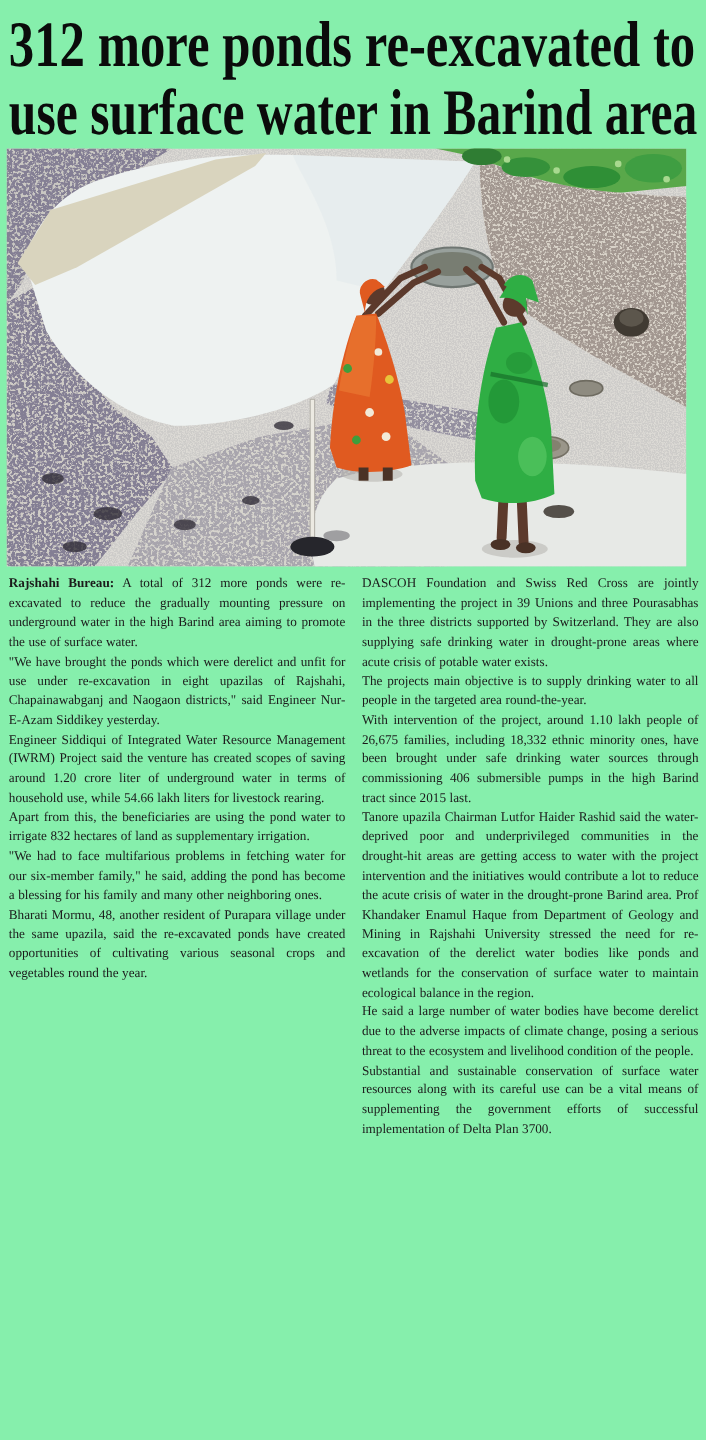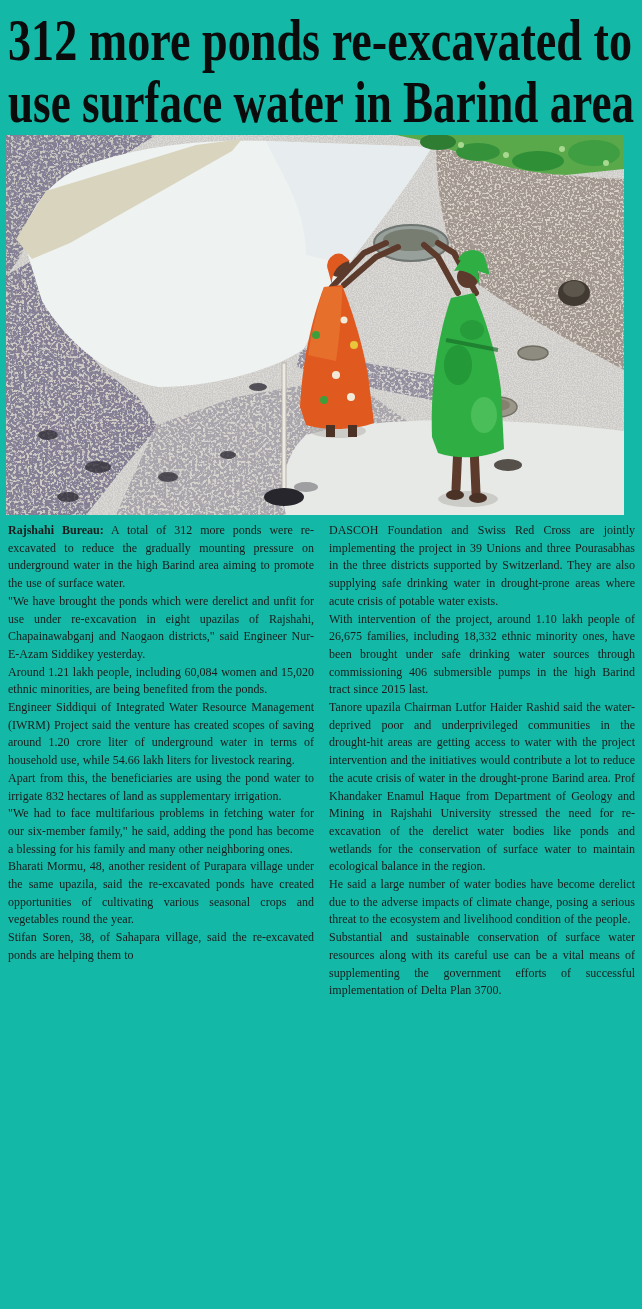--- a/index.html
+++ b/index.html
@@ -1,19 +1,19 @@
 <!DOCTYPE html>
 <html lang="en"><head>
 <meta charset="utf-8">
 <style>
   html,body{margin:0;padding:0;background:#ffffff;}
   .page{
     position:relative;
     width:642px;height:1309px;
-    background:#14b8a6;
+    background:#86efac;
     overflow:hidden;
     font-family:"Liberation Serif","DejaVu Serif",serif;
     color:#1b1b1b;
   }
   .headline{position:absolute;top:3px;left:6px;width:630px;height:132px;}
   .headline svg{display:block;}
   .headline text{
     font-family:"Liberation Serif","DejaVu Serif",serif;
     font-weight:bold;
     fill:#0b0b0b;
@@ -168,29 +168,28 @@
         <path d="M472,135 A13,13 0 0 0 455,125 L448,136 A22,20 0 0 1 474,152 Z" fill="#2fae44"></path>
         <path d="M452,124 C458,114 470,112 478,120 L484,140 L472,136 Z" fill="#2fae44"></path>
       </g>
     </svg>
   </figure>
 
   <main class="columns">
     <div class="col">
       <p class="para"><b>Rajshahi Bureau:</b> <span>A total of 312 more ponds were re-excavated to reduce the gradually mounting pressure on underground water in the high Barind area aiming to promote the use of surface water.</span></p>
       <p class="para">"We have brought the ponds which were derelict and unfit for use under re-excavation in eight upazilas of Rajshahi, Chapainawabganj and Naogaon districts," said Engineer Nur-E-Azam Siddikey yesterday.</p>
-      <p class="para">Around 1.21 lakh people, including 60,084 women and 15,020 ethnic minorities, are being benefited from the ponds.</p>
       <p class="para">Engineer Siddiqui of Integrated Water Resource Management (IWRM) Project said the venture has created scopes of saving around 1.20 crore liter of underground water in terms of household use, while 54.66 lakh liters for livestock rearing.</p>
       <p class="para">Apart from this, the beneficiaries are using the pond water to irrigate 832 hectares of land as supplementary irrigation.</p>
       <p class="para">"We had to face multifarious problems in fetching water for our six-member family," he said, adding the pond has become a blessing for his family and many other neighboring ones.</p>
       <p class="para">Bharati Mormu, 48, another resident of Purapara village under the same upazila, said the re-excavated ponds have created opportunities of cultivating various seasonal crops and vegetables round the year.</p>
-      <p class="para">Stifan Soren, 38, of Sahapara village, said the re-excavated ponds are helping them to</p>
     </div>
     <div class="col">
       <p class="para">DASCOH Foundation and Swiss Red Cross are jointly implementing the project in 39 Unions and three Pourasabhas in the three districts supported by Switzerland. They are also supplying safe drinking water in drought-prone areas where acute crisis of potable water exists.</p>
+      <p class="para">The projects main objective is to supply drinking water to all people in the targeted area round-the-year.</p>
       <p class="para">With intervention of the project, around 1.10 lakh people of 26,675 families, including 18,332 ethnic minority ones, have been brought under safe drinking water sources through commissioning 406 submersible pumps in the high Barind tract since 2015 last.</p>
       <p class="para">Tanore upazila Chairman Lutfor Haider Rashid said the water-deprived poor and underprivileged communities in the drought-hit areas are getting access to water with the project intervention and the initiatives would contribute a lot to reduce the acute crisis of water in the drought-prone Barind area. Prof Khandaker Enamul Haque from Department of Geology and Mining in Rajshahi University stressed the need for re-excavation of the derelict water bodies like ponds and wetlands for the conservation of surface water to maintain ecological balance in the region.</p>
       <p class="para">He said a large number of water bodies have become derelict due to the adverse impacts of climate change, posing a serious threat to the ecosystem and livelihood condition of the people.</p>
       <p class="para">Substantial and sustainable conservation of surface water resources along with its careful use can be a vital means of supplementing the government efforts of successful implementation of Delta Plan 3700.</p>
     </div>
   </main>
 
 </div>
 
 </body></html>

